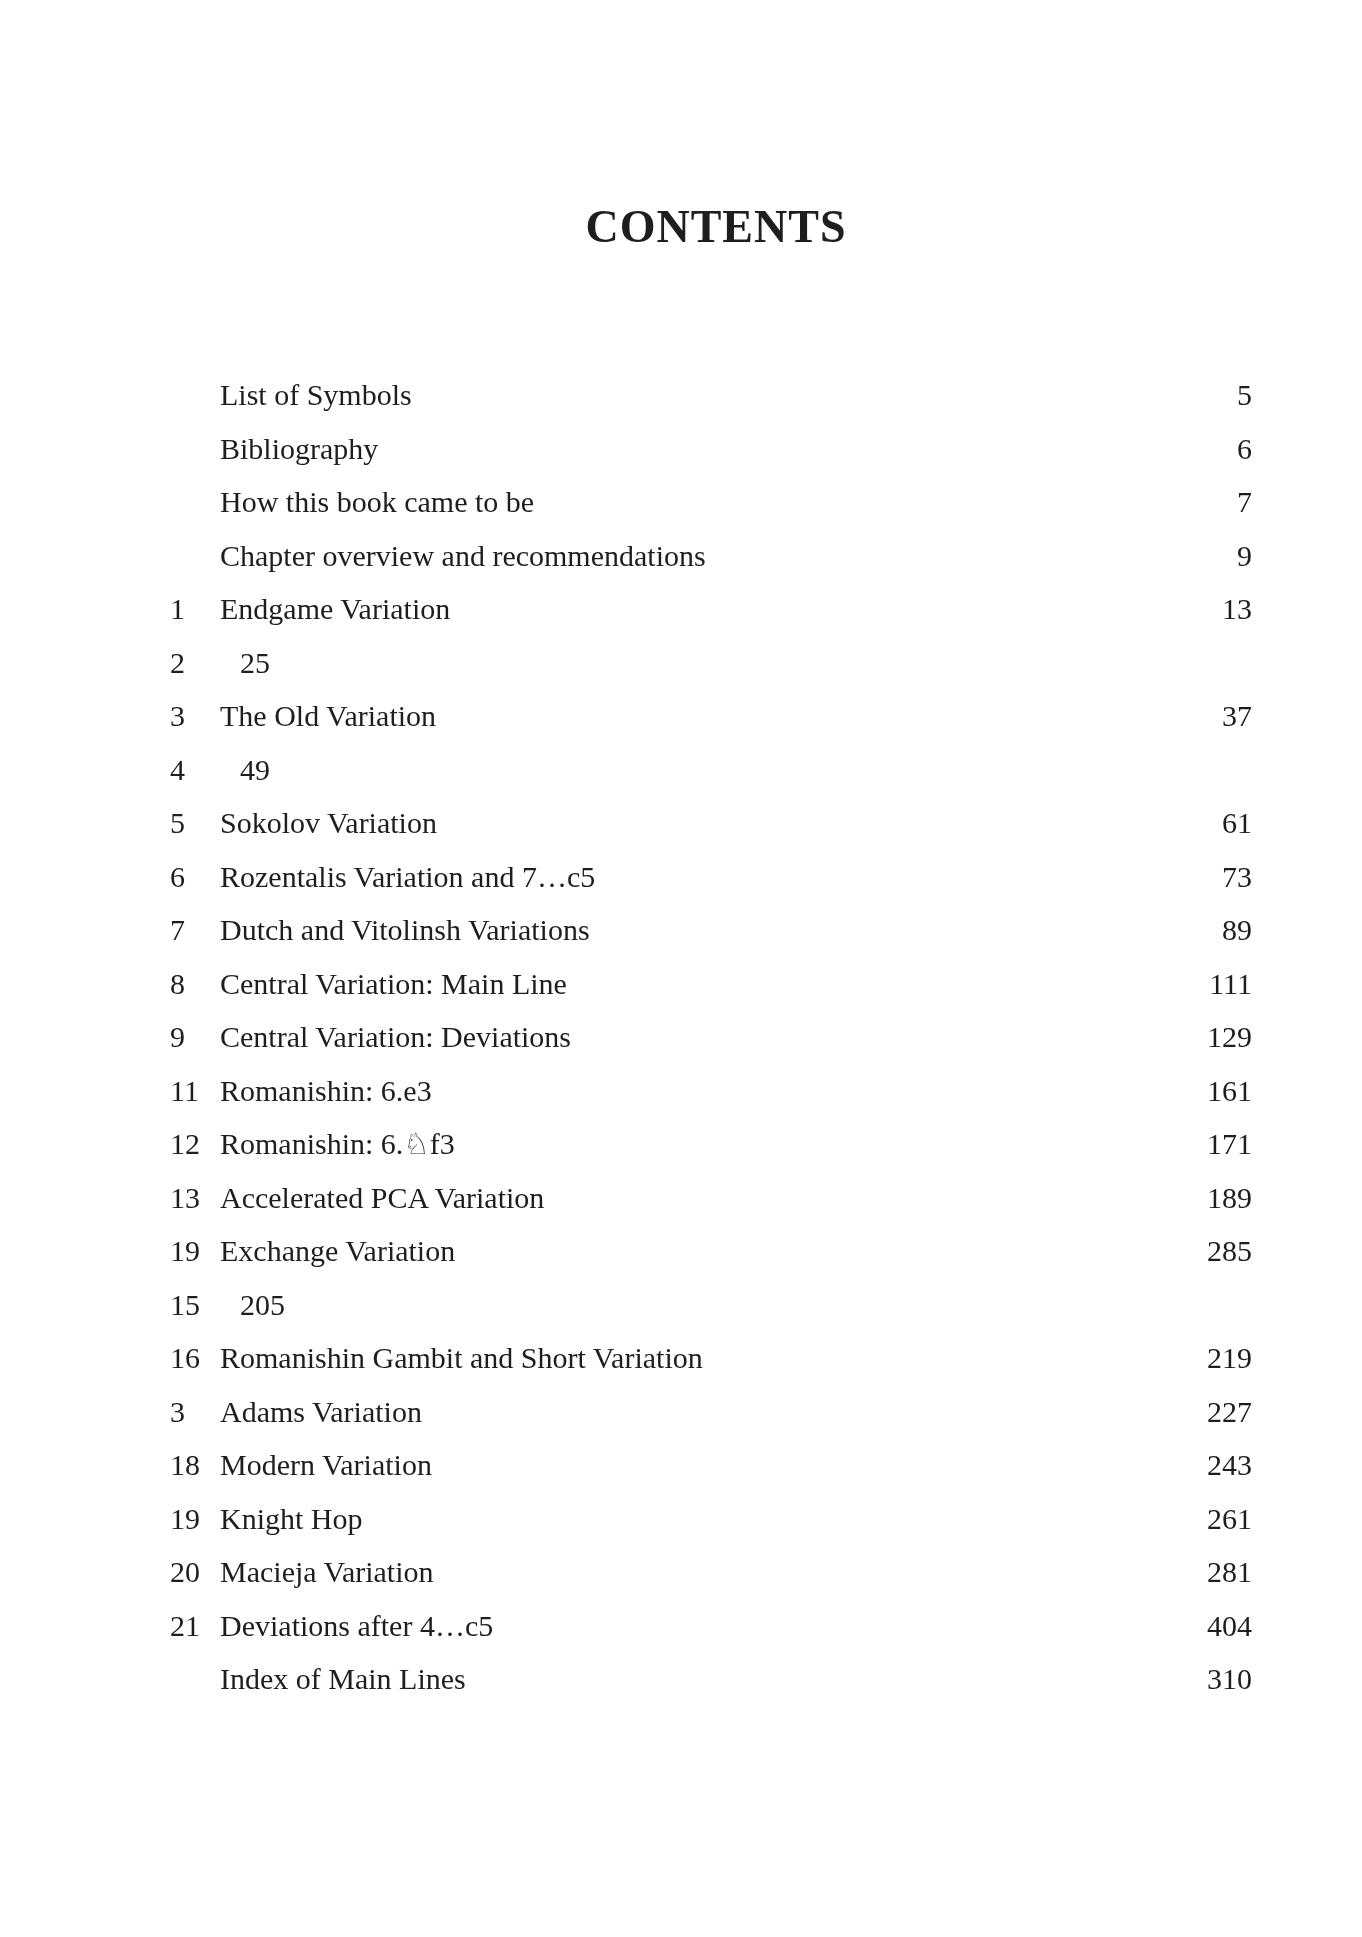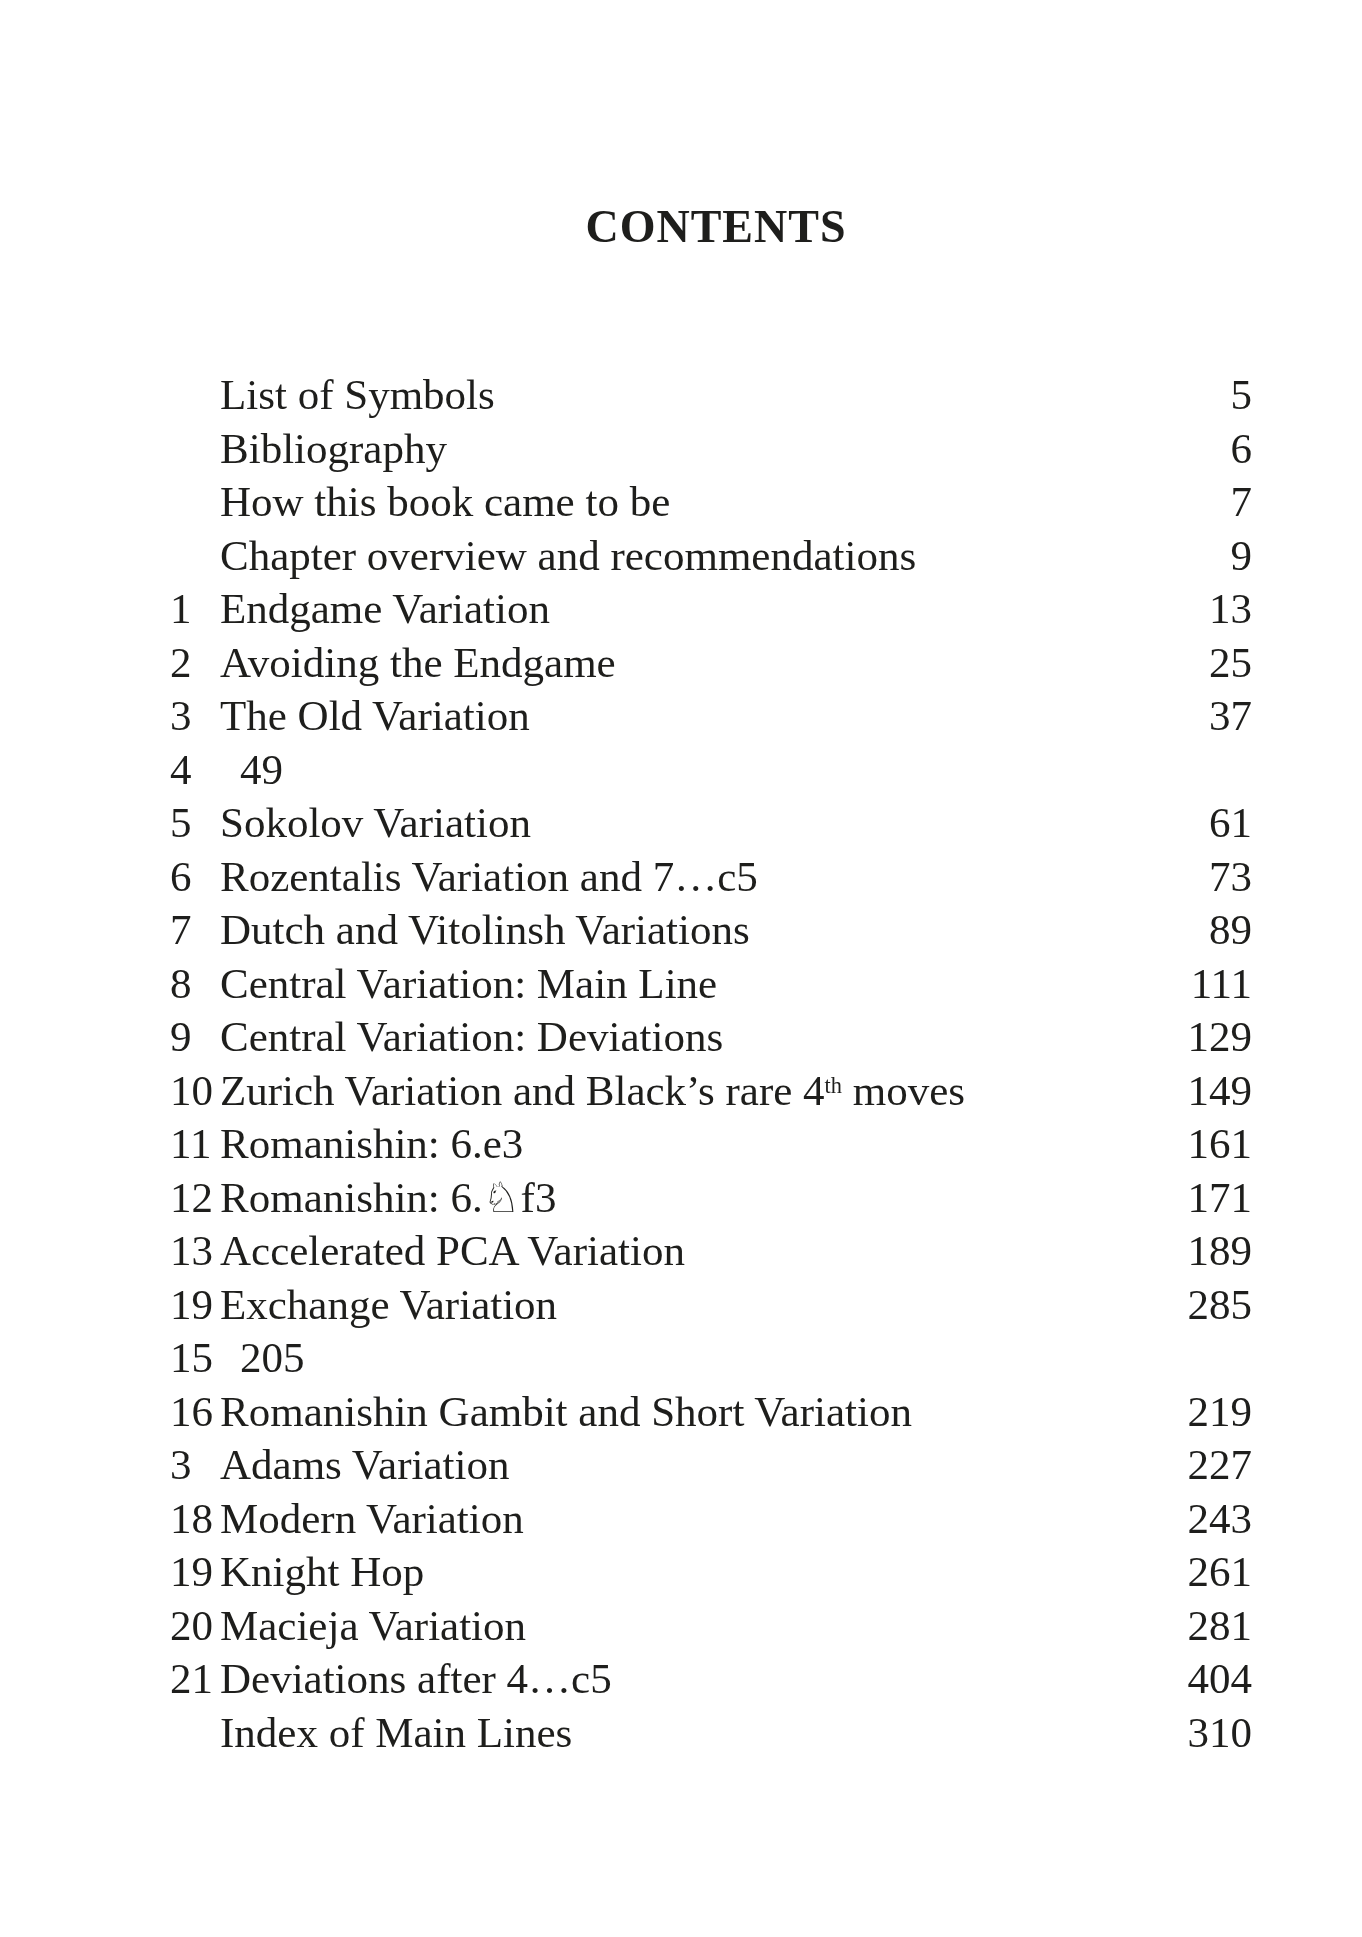--- a/index.html
+++ b/index.html
@@ -32,21 +32,21 @@
     position: absolute;
     top: 368px;
     left: 135px;
     width: 1082px;
   }
   .toc-row {
     display: flex;
     align-items: flex-end;
     height: 53.5px;
     line-height: 53.5px;
-    font-size: 43px;
+    font-size: 30px;
     white-space: nowrap;
   }
   .toc-num {
     flex: 0 0 50px;
     text-align: left;
   }
   .toc-entry {
     flex: 1 1 auto;
     overflow: visible;
   }
@@ -98,21 +98,20 @@
   </div>
 
   <div class="toc-row">
     <span class="toc-num">1</span>
     <span class="toc-entry">Endgame Variation</span>
     <span class="toc-page">13</span>
   </div>
 
   <div class="toc-row">
     <span class="toc-num">2</span>
-    <span class="toc-entry">Avoiding the Endgame</span>
     <span class="toc-page">25</span>
   </div>
 
   <div class="toc-row">
     <span class="toc-num">3</span>
     <span class="toc-entry">The Old Variation</span>
     <span class="toc-page">37</span>
   </div>
 
   <div class="toc-row">
@@ -143,25 +142,20 @@
     <span class="toc-entry">Central Variation: Main Line</span>
     <span class="toc-page">111</span>
   </div>
 
   <div class="toc-row">
     <span class="toc-num">9</span>
     <span class="toc-entry">Central Variation: Deviations</span>
     <span class="toc-page">129</span>
   </div>
 
-  <div class="toc-row">
-    <span class="toc-num">10</span>
-    <span class="toc-entry">Zurich Variation and Black’s rare 4<sup class="ord">th</sup> moves</span>
-    <span class="toc-page">149</span>
-  </div>
 
   <div class="toc-row">
     <span class="toc-num">11</span>
     <span class="toc-entry">Romanishin: 6.e3</span>
     <span class="toc-page">161</span>
   </div>
 
   <div class="toc-row">
     <span class="toc-num">12</span>
     <span class="toc-entry">Romanishin: 6.<span class="figurine">♘</span>f3</span>

